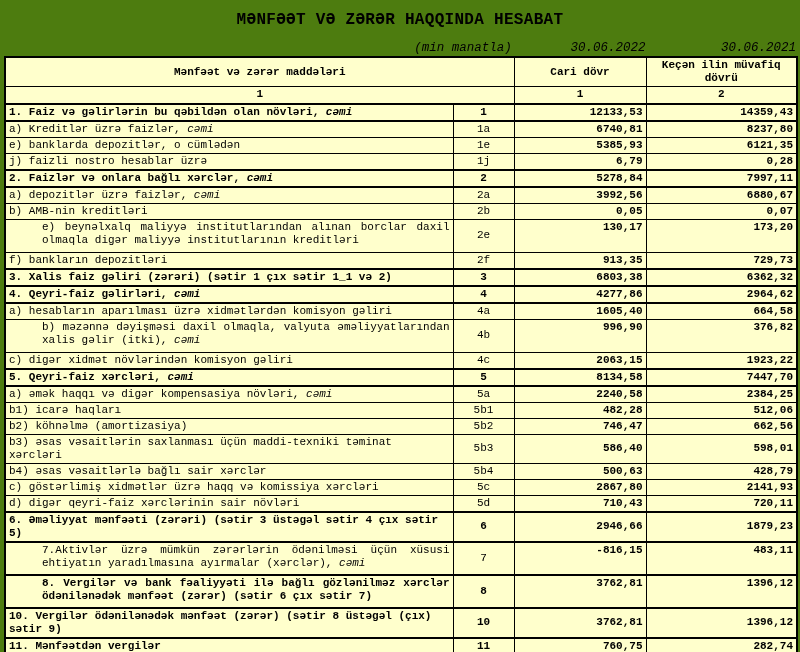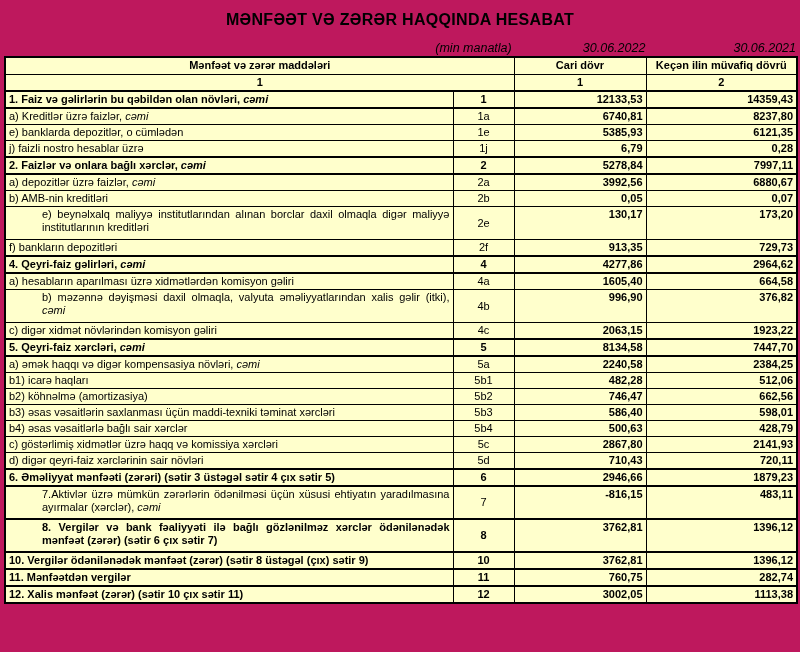--- a/index.html
+++ b/index.html
@@ -1,19 +1,19 @@
 <!DOCTYPE html>
 <html><head>
 <meta charset="utf-8">
 <style>
   html,body { margin:0; padding:0; background:#ffffff; }
   .page {
     position:relative; width:800px; height:652px; overflow:hidden;
-    background:#be185d; color:#000;
-    font-family:Liberation Sans, sans-serif;
+    background:#4d7c0f; color:#000;
+    font-family:Liberation Mono, monospace;
   }
   .title {
     text-align:center; font-weight:bold; font-size:16px;
     padding-top:11px; letter-spacing:0.3px;
   }
   .subheader {
     display:flex; width:792px; margin:12px 8px 1px 4px;
     font-style:italic; font-size:12.5px; align-items:flex-end;
   }
   .sh-note { width:509px; text-align:right; padding-right:2px; }
@@ -126,20 +126,26 @@
           <td class="val">130,17</td>
           <td class="val">173,20</td>
         </tr>
         <tr class="">
           <td class="desc ind1"><span>f) bankların depozitləri</span><span class="it"></span></td>
           <td class="code">2f</td>
           <td class="val">913,35</td>
           <td class="val">729,73</td>
         </tr>
         <tr class="section ">
+          <td class="desc ind0"><span>3. Xalis faiz gəliri (zərəri) (sətir 1 çıx sətir 1_1 və 2)</span><span class="it"></span></td>
+          <td class="code">3</td>
+          <td class="val">6803,38</td>
+          <td class="val">6362,32</td>
+        </tr>
+        <tr class="section ">
           <td class="desc ind0"><span>4. Qeyri-faiz gəlirləri, </span><span class="it">cəmi</span></td>
           <td class="code">4</td>
           <td class="val">4277,86</td>
           <td class="val">2964,62</td>
         </tr>
         <tr class="">
           <td class="desc ind1"><span>a) hesabların aparılması üzrə xidmətlərdən komisyon gəliri</span><span class="it"></span></td>
           <td class="code">4a</td>
           <td class="val">1605,40</td>
           <td class="val">664,58</td>

